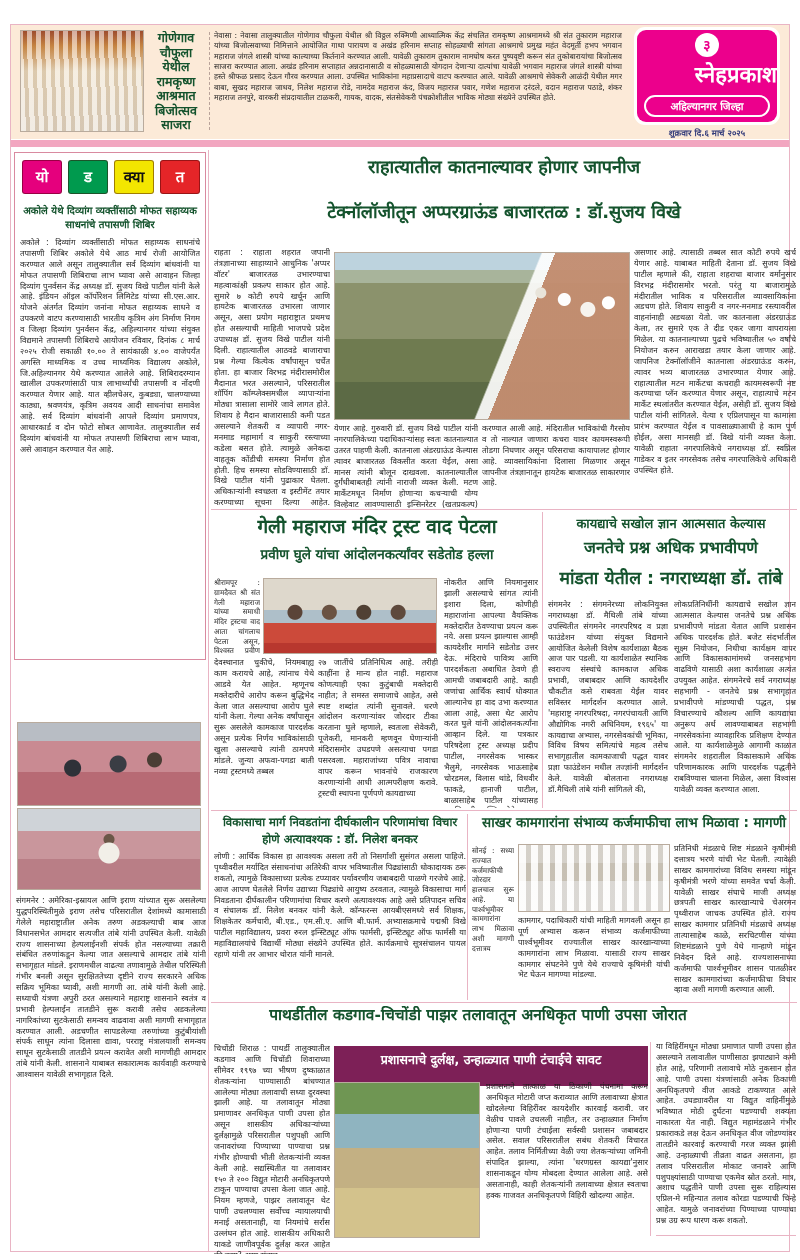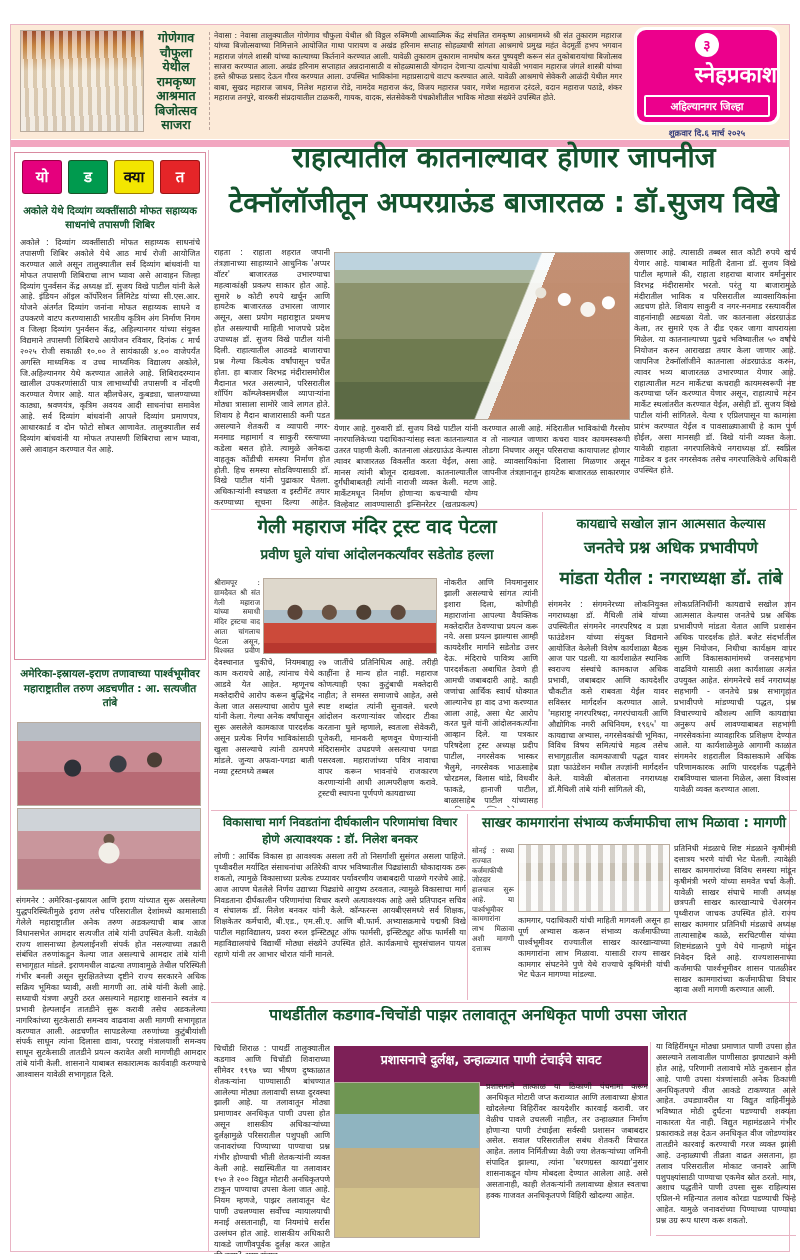--- a/index.html
+++ b/index.html
@@ -44,21 +44,21 @@
   .photo-delegation { background-image:
       repeating-linear-gradient(90deg, rgba(255,255,255,.85) 0 7px, rgba(120,110,100,.18) 7px 12px),
       linear-gradient(180deg,#e9e6df 0 28%,#d8d2c5 28% 55%,#f0efec 55% 100%); }
   .photo-lake { background-image:
       linear-gradient(180deg,#6f9653 0 20%,#8fb4c0 20% 42%,#c3b083 42% 68%,#d3c28c 68% 100%); }
   .logo-inner { position:relative; width:100%; height:100%; border-radius:9px; text-align:center; }
   .logo-circle { position:absolute; top:3px; left:50%; transform:translateX(-50%);
       width:24px; height:24px; background:#fff; border-radius:50%;
       font-weight:bold; font-size:14px; line-height:24px; }
   .logo-title { position:absolute; top:28px; left:0; right:0; color:#fff; font-weight:bold; font-size:22px;text-align:right; }
-  .logo-subbox { position:absolute; bottom:5px; left:7px; right:7px; border:2px solid #fff; border-radius:2px;
+  .logo-subbox { position:absolute; bottom:5px; left:7px; right:7px; border:2px solid #fff; border-radius:11px;
       color:#fff; font-weight:bold; font-size:10.5px; padding:2px 0; }
   .letterbox { position:absolute; top:160px; width:40px; height:34px; border:1px solid rgba(60,0,0,.45);
       border-radius:3px; font-weight:bold; font-size:15px; line-height:33px; text-align:center; }
 </style>
 </head>
 <body>
 
 <div id="page">
 
   <div class="abs frame" style="left:10px;top:24px;width:780px;height:1228px;"></div>
@@ -95,26 +95,25 @@
   <div class="abs" style="left:14px;top:152px;width:192px;height:508px;border:1px solid #d98aa0;"></div>
 
   <div class="abs letterbox" style="left: 22px; background-color: rgb(229, 0, 125); color: rgb(255, 255, 255);">यो</div>
   <div class="abs letterbox" style="left: 68px; background-color: rgb(0, 154, 78); color: rgb(255, 255, 255);">ड</div>
   <div class="abs letterbox" style="left: 114px; background-color: rgb(243, 230, 0); color: rgb(17, 17, 17);">क्या</div>
   <div class="abs letterbox" style="left: 160px; background-color: rgb(229, 37, 40); color: rgb(255, 255, 255);">त</div>
 
   <div class="abs headline" style="left:20px;top:204px;width:180px;font-size:10px;line-height:1.35;">अकोले येथे दिव्यांग व्यक्तींसाठी मोफत सहाय्यक साधनांचे तपासणी शिबिर</div>
   <div class="abs bodytext" style="left:20px;top:238px;width:180px;height:416px;">अकोले : दिव्यांग व्यक्तींसाठी मोफत सहाय्यक साधनांचे तपासणी शिबिर अकोले येथे आठ मार्च रोजी आयोजित करण्यात आले असून तालुक्यातील सर्व दिव्यांग बांधवांनी या मोफत तपासणी शिबिराचा लाभ घ्यावा असे आवाहन जिल्हा दिव्यांग पुनर्वसन केंद्र अध्यक्ष डॉ. सुजय विखे पाटील यांनी केले आहे. इंडियन ऑइल कॉर्पोरेशन लिमिटेड यांच्या सी.एस.आर. योजने अंतर्गत दिव्यांग जनांना मोफत सहाय्यक साधने व उपकरणे वाटप करण्यासाठी भारतीय कृत्रिम अंग निर्माण निगम व जिल्हा दिव्यांग पुनर्वसन केंद्र, अहिल्यानगर यांच्या संयुक्त विद्यमाने तपासणी शिबिराचे आयोजन रविवार, दिनांक ८ मार्च २०२५ रोजी सकाळी १०.०० ते सायंकाळी ४.०० वाजेपर्यंत अगस्ति माध्यमिक व उच्च माध्यमिक विद्यालय अकोले, जि.अहिल्यानगर येथे करण्यात आलेले आहे. शिबिरादरम्यान खालील उपकरणांसाठी पात्र लाभार्थ्यांची तपासणी व नोंदणी करण्यात येणार आहे. यात व्हीलचेअर, कुबड्या, चालण्याच्या काठ्या, श्रवणयंत्र, कृत्रिम अवयव आदी साधनांचा समावेश आहे. सर्व दिव्यांग बांधवांनी आपले दिव्यांग प्रमाणपत्र, आधारकार्ड व दोन फोटो सोबत आणावेत. तालुक्यातील सर्व दिव्यांग बांधवांनी या मोफत तपासणी शिबिराचा लाभ घ्यावा, असे आवाहन करण्यात येत आहे.</div>
 
-  <div class="abs headline" style="left:16px;top:666px;width:188px;font-size:10.5px;line-height:1.4;">अमेरिका-इस्रायल-इराण तणावाच्या पार्श्वभूमीवर महाराष्ट्रातील तरुण अडचणीत : आ. सत्यजीत तांबे</div>
   <div class="abs photo photo-assembly1" style="left:17px;top:722px;width:184px;height:84px;"></div>
   <div class="abs photo photo-assembly2" style="left:17px;top:808px;width:184px;height:82px;"></div>
   <div class="abs bodytext" style="left:16px;top:896px;width:190px;height:356px;">संगमनेर : अमेरिका-इस्रायल आणि इराण यांच्यात सुरू असलेल्या युद्धपरिस्थितीमुळे इराण तसेच परिसरातील देशांमध्ये कामासाठी गेलेले महाराष्ट्रातील अनेक तरुण अडकल्याची बाब आज विधानसभेत आमदार सत्यजीत तांबे यांनी उपस्थित केली. यावेळी राज्य शासनाच्या हेल्पलाईनशी संपर्क होत नसल्याच्या तक्रारी संबंधित तरुणांकडून केल्या जात असल्याचे आमदार तांबे यांनी सभागृहात मांडले. इराणमधील वाढत्या तणावामुळे तेथील परिस्थिती गंभीर बनली असून सुरक्षिततेच्या दृष्टीने राज्य सरकारने अधिक सक्रिय भूमिका घ्यावी, अशी मागणी आ. तांबे यांनी केली आहे. सध्याची यंत्रणा अपुरी ठरत असल्याने महाराष्ट्र शासनाने स्वतंत्र व प्रभावी हेल्पलाईन तातडीने सुरू करावी तसेच अडकलेल्या नागरिकांच्या सुटकेसाठी समन्वय वाढवावा अशी मागणी सभागृहात करण्यात आली. अडचणीत सापडलेल्या तरुणांच्या कुटुंबीयांशी संपर्क साधून त्यांना दिलासा द्यावा, परराष्ट्र मंत्रालयाशी समन्वय साधून सुटकेसाठी तातडीने प्रयत्न करावेत अशी मागणीही आमदार तांबे यांनी केली. शासनाने याबाबत सकारात्मक कार्यवाही करण्याचे आश्वासन यावेळी सभागृहात दिले.</div>
 
-  <div class="abs headline preline" style="left:212px;top:135px;width:584px;font-size:28px;line-height:45px;">राहात्यातील कातनाल्यावर होणार जापनीज
+  <div class="abs headline preline" style="left:212px;top:144px;width:584px;font-size:18px;line-height:45px;">राहात्यातील कातनाल्यावर होणार जापनीज
 टेक्नॉलॉजीतून अप्परग्राऊंड बाजारतळ : डॉ.सुजय विखे</div>
 
   <div class="abs bodytext" style="left:214px;top:248px;width:116px;height:260px;">राहता : राहाता शहरात जपानी तंत्रज्ञानाच्या साहाय्याने आधुनिक 'अप्पर वॉटर' बाजारतळ उभारण्याचा महत्वाकांक्षी प्रकल्प साकार होत आहे. सुमारे ७ कोटी रुपये खर्चून आणि हायटेक बाजारतळ उभारला जाणार असून, असा प्रयोग महाराष्ट्रात प्रथमच होत असल्याची माहिती भाजपचे प्रदेश उपाध्यक्ष डॉ. सुजय विखे पाटील यांनी दिली. राहात्यातील आठवडे बाजाराचा प्रश्न गेल्या कित्येक वर्षांपासून चर्चेत होता. हा बाजार विरभद्र मंदीरासमोरील मैदानात भरत असल्याने, परिसरातील शॉपिंग कॉम्प्लेक्समधील व्यापाऱ्यांना मोठ्या त्रासाला सामोरे जावे लागत होते. शिवाय हे मैदान बाजारासाठी कमी पडत असल्याने शेतकरी व व्यापारी नगर-मनमाड महामार्ग व साकुरी रस्त्याच्या कडेला बसत होते. त्यामुळे अनेकदा वाहतूक कोंडीची समस्या निर्माण होत होती. हिच समस्या सोडविण्यासाठी डॉ. विखे पाटील यांनी पुढाकार घेतला. अधिकाऱ्यांनी स्वच्छता व इस्टीमेंट तयार करण्याच्या सूचना दिल्या आहेत. कातनाल्यावर अतिक्रमणधारकांना नोटीसा देऊन कातनाला मोकळा करण्याचे काम तातडीने हाती घेण्यात</div>
   <div class="abs photo photo-canal" style="left:334px;top:252px;width:296px;height:168px;"></div>
   <div class="abs bodytext" style="left:334px;top:424px;width:144px;height:84px;">येणार आहे. गुरुवारी डॉ. सुजय विखे पाटील यांनी नगरपालिकेच्या पदाधिकाऱ्यांसह स्वतः कातनाल्यात उतरत पाहणी केली. कातनाला अंडरग्राऊंड केल्यास त्यावर बाजारतळ विकसीत करता येईल, असा मानस त्यांनी बोलून दाखवला. कातनाल्यातील दुर्गंधीबाबतही त्यांनी नाराजी व्यक्त केली. मटण मार्केटमधून निर्माण होणाऱ्या कचऱ्याची योग्य विल्हेवाट लावण्यासाठी इन्सिनरेटर (खतप्रकल्प) बसविण्याची योजना</div>
   <div class="abs bodytext" style="left:482px;top:424px;width:148px;height:84px;">करण्यात आली आहे. मंदिरातील भाविकांची गैरसोय व तो नाल्यात जाणारा कचरा यावर कायमस्वरूपी तोडगा निघणार असून परिसराचा कायापालट होणार आहे. व्यावसायिकांना दिलासा मिळणार असून जापनीज तंत्रज्ञानातून हायटेक बाजारतळ साकारणार आहे.</div>
   <div class="abs bodytext" style="left:634px;top:248px;width:162px;height:260px;">असणार आहे. त्यासाठी तब्बल सात कोटी रुपये खर्च येणार आहे. याबाबत माहिती देताना डॉ. सुजय विखे पाटील म्हणाले की, राहाता शहराचा बाजार वर्मानुसार विरभद्र मंदीरासमोर भरतो. परंतु या बाजारामुळे मंदीरातील भाविक व परिसरातील व्यावसायिकांना अडचण होते. शिवाय साकुरी व नगर-मनमाड रस्त्यावरील वाहनांनाही अडथळा येतो. जर कातनाला अंडरग्राऊंड केला, तर सुमारे एक ते दीड एकर जागा वापरायला मिळेल. या कातनाल्याच्या पुढचे भविष्यातील ५० वर्षांचे नियोजन करुन आराखडा तयार केला जाणार आहे. जापनिज टेक्नॉलॉजीने कातनाला अंडरग्राऊंड करुन, त्यावर भव्य बाजारतळ उभारण्यात येणार आहे. राहात्यातील मटन मार्केटचा कचराही कायमस्वरूपी नष्ट करण्याचा प्लॅन करण्यात येणार असून, राहात्याचे मटन मार्केट स्थलांतरीत करण्यात येईल, असेही डॉ. सुजय विखे पाटील यांनी सांगितले. येत्या १ एप्रिलपासून या कामाला प्रारंभ करण्यात येईल व पावसाळ्याआधी हे काम पूर्ण होईल, असा मानसही डॉ. विखे यांनी व्यक्त केला. यावेळी राहाता नगरपालिकेचे नगराध्यक्ष डॉ. स्वप्निल गाडेकर व इतर नगरसेवक तसेच नगरपालिकेचे अधिकारी उपस्थित होते.</div>
 
   <div class="abs hrule" style="left:211px;top:509px;width:586px;"></div>
 

